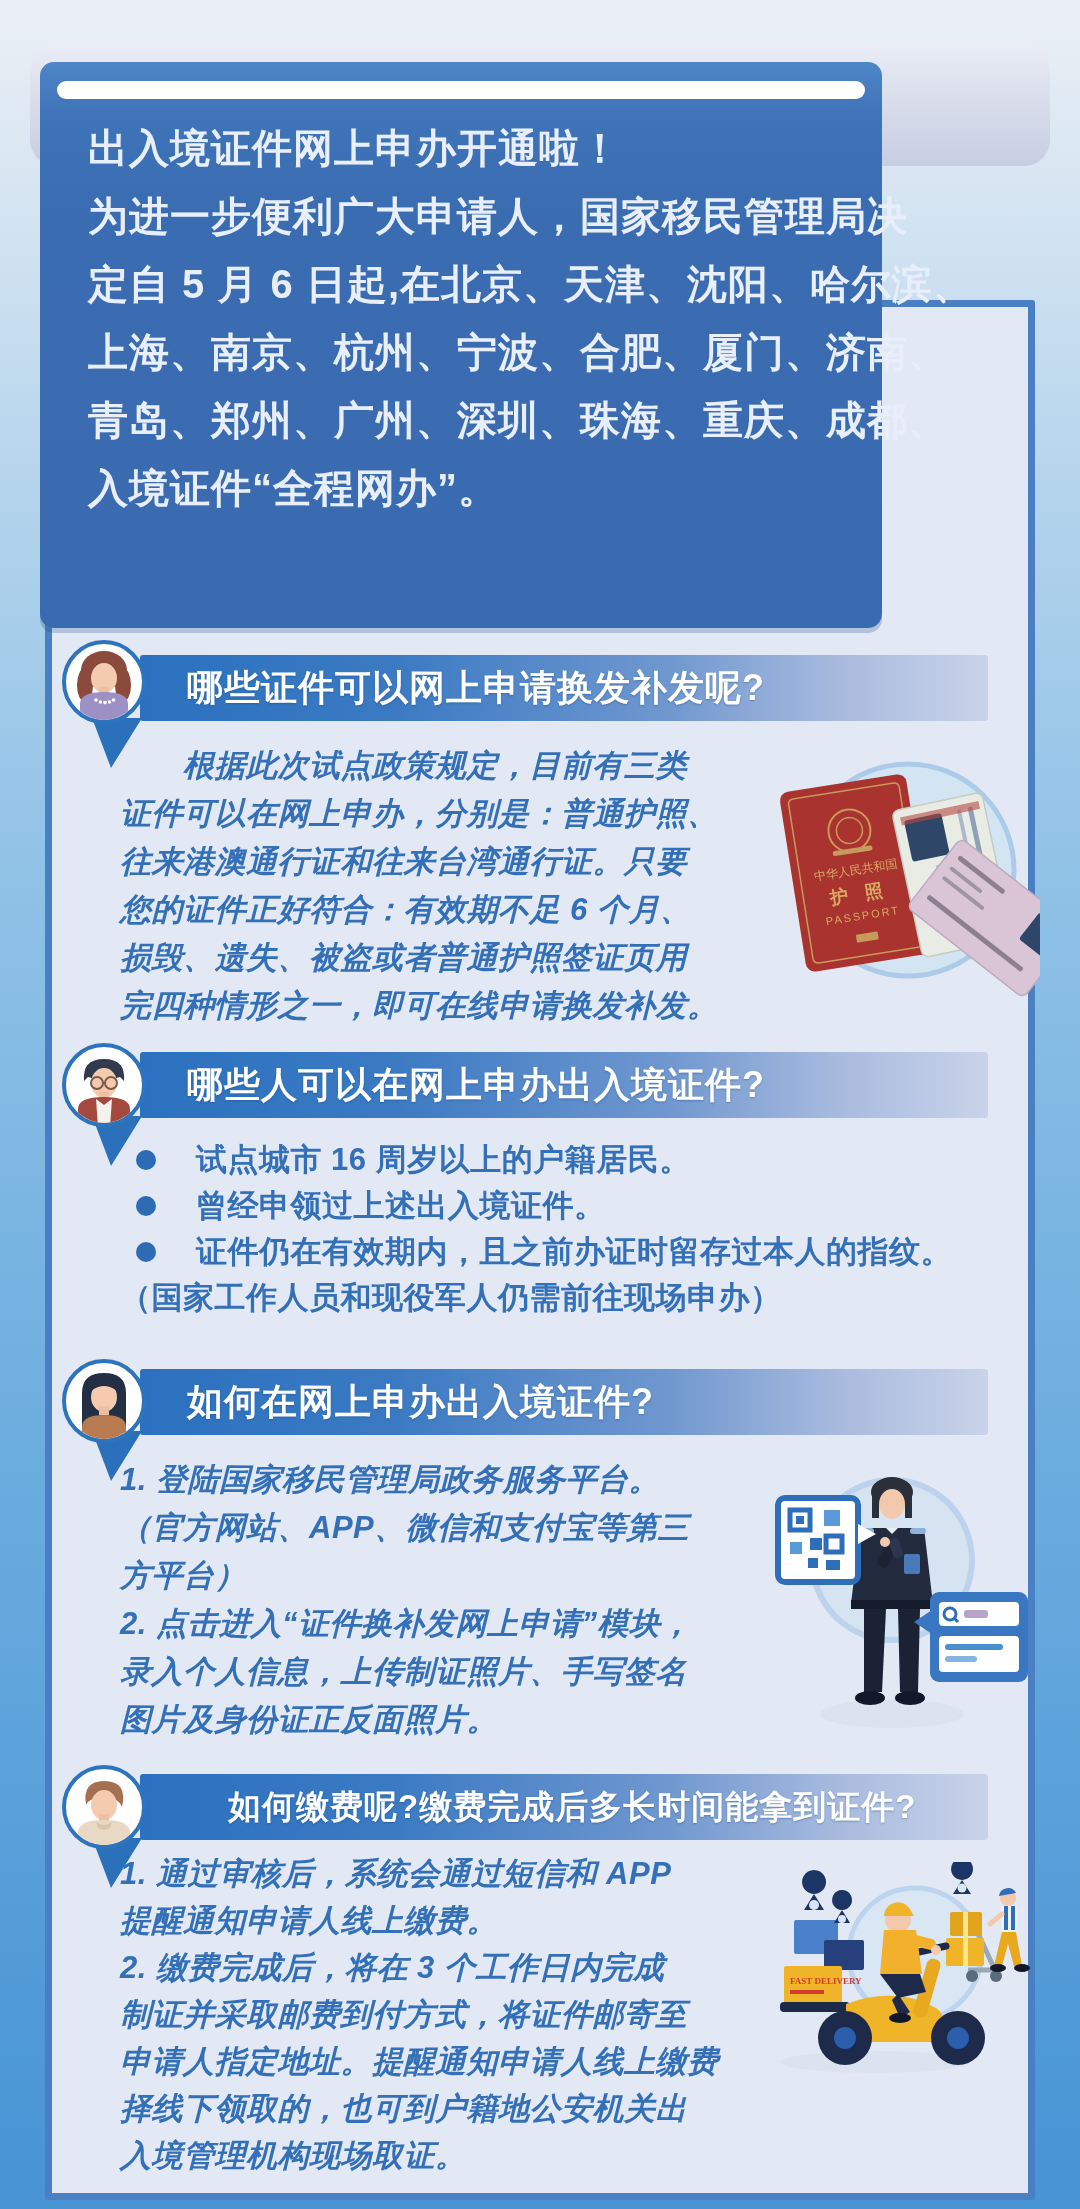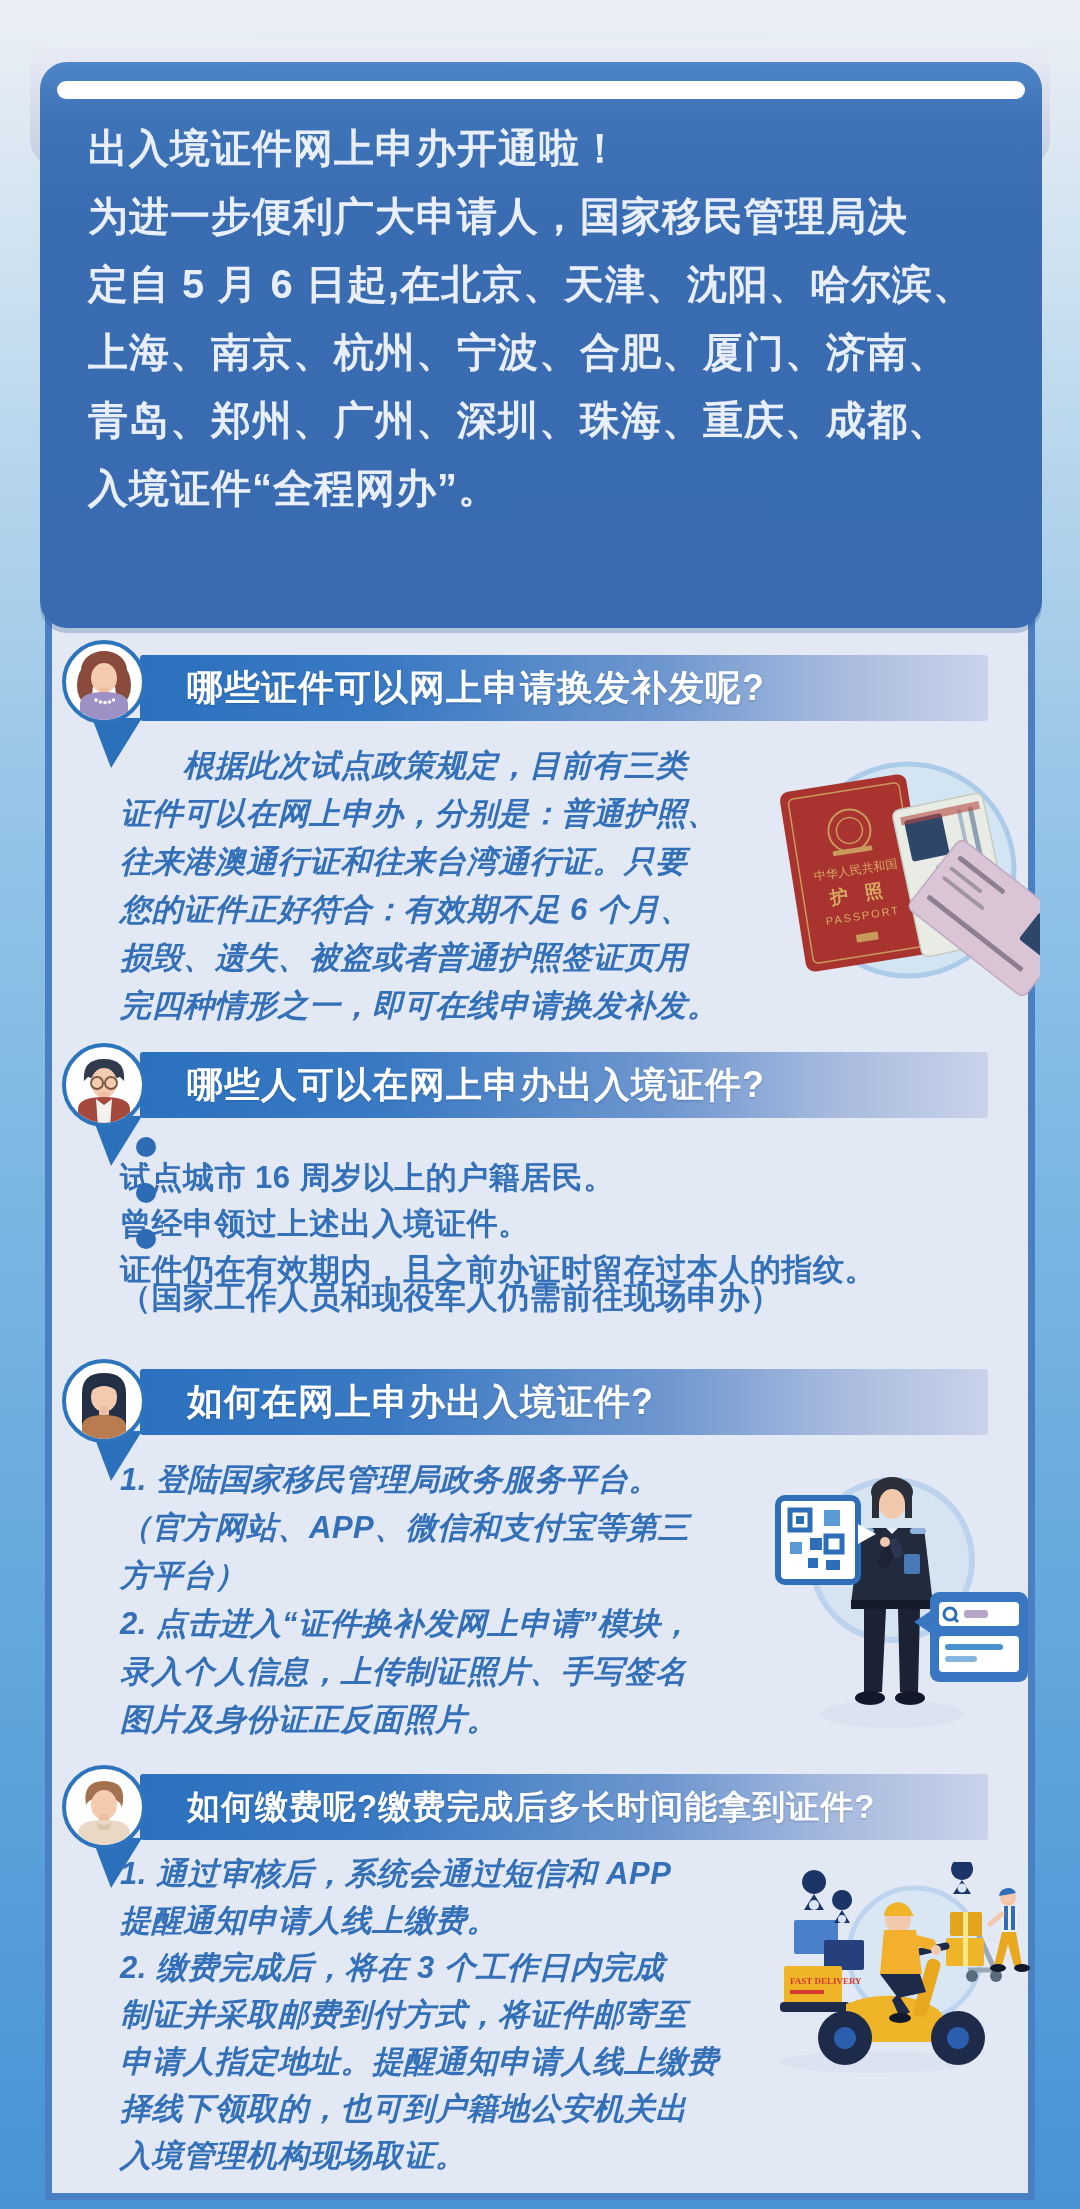--- a/index.html
+++ b/index.html
@@ -12,21 +12,21 @@
   .panel{
     position:absolute;left:45px;top:300px;width:976px;height:1886px;
     background:#e3e9f4;border:7px solid #4a80c3;border-radius:3px;
   }
   
   .lid{
     position:absolute;left:30px;top:44px;width:1020px;height:122px;border-radius:26px;
     background:linear-gradient(180deg,#eaedf6 0%,#d6dbea 55%,#c7cee3 100%);
   }
   .card{
-    position:absolute;left:40px;top:62px;width:1002px;height:566px;border-radius:27px;
+    position:absolute;left:40px;top:62px;width:842px;height:566px;border-radius:14px;
     background:linear-gradient(180deg,#4e86c7 0%,#3f74b8 9%,#3a6cb1 26%,#3a6bb0 100%);
     box-shadow:0 5px 0 rgba(32,78,140,.25);
   }
   .card-strip{
     position:absolute;left:17px;right:17px;top:19px;height:18px;border-radius:10px;background:#ffffff;
   }
   .card-text{position:absolute;left:48px;top:52px;right:30px;}
   .card-line{
     white-space:nowrap;font-size:40px;line-height:68px;font-weight:700;
     color:#e9effa;letter-spacing:1px;
@@ -35,38 +35,38 @@
   .banner{
     position:absolute;left:140px;width:848px;height:66px;border-radius:3px;
     background:linear-gradient(90deg,#2b71bf 0%,#3b7ac3 30%,#6f97cf 62%,#a7bade 82%,#c9d3ea 100%);
     display:flex;align-items:center;padding-left:38px;box-sizing:border-box;
   }
   .banner-text{
     color:#ffffff;font-size:36px;font-weight:700;letter-spacing:1px;white-space:nowrap;
     text-shadow:0 1px 2px rgba(20,60,110,.35);
     padding-left:9px;
   }
-  .banner--long .banner-text{font-size:33px;}
+  .banner--long .banner-text{font-size:33px;margin-left:41px;}
   .b1{top:655px}.b2{top:1052px}.b3{top:1369px}.b4{top:1774px}
   .avatar{position:absolute;left:62px;width:84px;height:84px;z-index:5;}
   .a1{top:640px}.a2{top:1043px}.a3{top:1359px}.a4{top:1765px}
   .tail{
     position:absolute;left:92px;width:50px;height:50px;background:#2b70ba;
     clip-path:polygon(0 0,100% 0,38% 100%);z-index:4;
   }
   .t1{top:718px}.t2{top:1116px}.t3{top:1431px}.t4{top:1838px}
   .body-block{position:absolute;left:120px;z-index:2;font-style:italic;}
   .body-line{
     white-space:nowrap;font-size:31px;line-height:48px;font-weight:600;
     color:#3470b8;letter-spacing:.5px;
   }
   .bb1{top:742px}.bb3{top:1456px}.bb4{top:1850px}
   .bb4 .body-line{line-height:47px;}
   .bullets{position:absolute;left:120px;top:1137px;z-index:2;}
-  .bullet-row{display:flex;height:46px;flex-direction:column;}
+  .bullet-row{display:flex;align-items:center;height:46px;}
   .bullet-dot{
     width:20px;height:20px;border-radius:50%;background:#2d6cb5;
     margin-left:16px;margin-right:40px;flex:0 0 auto;
   }
   .bullet-text,.note-text{
     white-space:nowrap;font-size:31px;font-weight:600;color:#3470b8;letter-spacing:.5px;
   }
   .note-row{height:46px;display:flex;align-items:center;}
   .illus{position:absolute;z-index:1;}
   .il1{left:740px;top:722px;width:300px;height:300px;}

